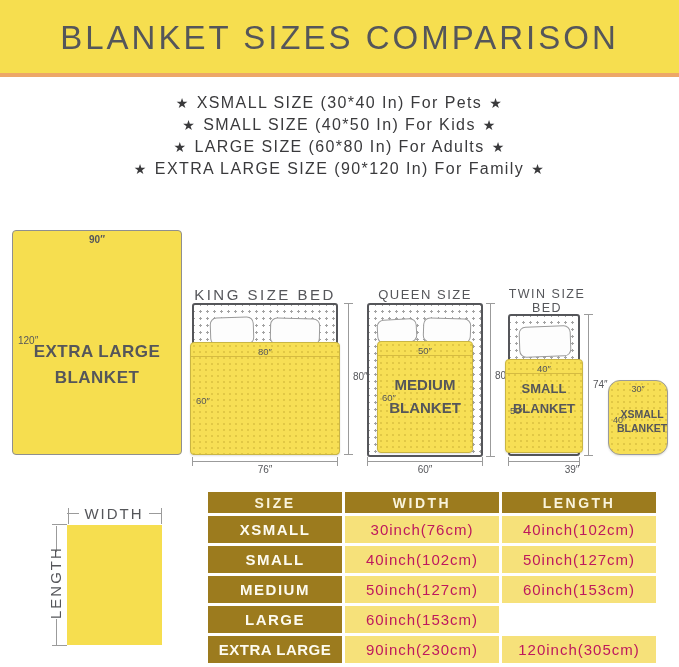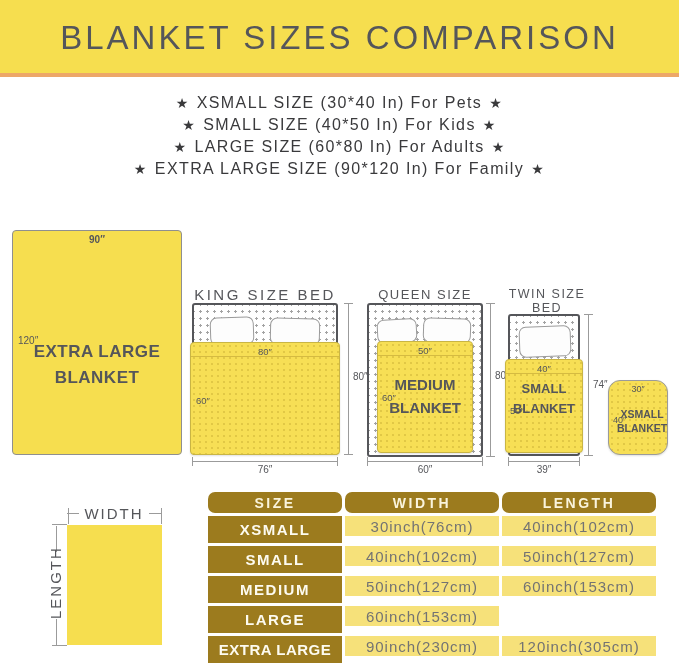--- a/index.html
+++ b/index.html
@@ -67,24 +67,24 @@
   .kline { position:absolute; background:#9B9B9B; }
   .key-length { position:absolute; left:47px; top:553px; height:66px;
     writing-mode:vertical-rl; transform:rotate(180deg); font-size:15px;
     letter-spacing:2px; color:#55565A; }
 
   
   .size-table { position:absolute; left:208px; top:492px; width:445px; }
   .trow { display:grid; grid-template-columns:134px 154px 154px; gap:3px; margin-bottom:3px; }
   .trow > div { display:flex; align-items:center; justify-content:center; }
   .th { height:21px; background:#9C7B1E; color:#FAF4DC; font-size:14px;
-    letter-spacing:2.5px; font-weight:700;border-radius:7px; }
+    letter-spacing:2.5px; font-weight:700; }
   .tsize { height:27px; background:#9C7B1E; color:#FDFBF0; font-size:15px;
     letter-spacing:1.5px; font-weight:700; }
-  .tcell { height:20px; background:#F6E17A; color:#737373; font-size:15px; letter-spacing:1px; }
+  .tcell { height:27px; background:#F6E17A; color:#be185d; font-size:15px; letter-spacing:1px; }
 </style>
 </head>
 <body>
 
 <div id="stage">
 
   <div class="banner">
     <h1>BLANKET SIZES COMPARISON</h1>
   </div>
 
@@ -145,21 +145,21 @@
   <div class="blanket" style="left:505px; top:359px; width:78px; height:94px;">
     <div class="fold"></div>
     <div class="blk-w">40″</div>
     <div class="blk-l" style="left:4px; top:45px;">50″</div>
     <div class="blk-name" style="top:19px; font-size:13px; line-height:20px;">
       <div>SMALL</div>
       <div>BLANKET</div>
     </div>
   </div>
   <div class="hdim" style="left:508px; top:461px; width:72px;"></div>
-  <div class="dim-label" style="left:508px; top:464px; width:72px; text-align:center;">39″</div>
+  <div class="dim-label" style="left:536px; top:464px; width:72px; text-align:center;">39″</div>
   <div class="vdim" style="left:588px; top:314px; height:142px;"></div>
   <div class="dim-label" style="left:593px; top:379px;">74″</div>
 
   <div class="xs-rect blanket" style="left:608px; top:380px; width:60px; height:75px;">
     <div class="blk-w" style="font-size:9px;">30″</div>
     <div class="blk-l" style="left:4px; top:34px; font-size:9px;">40″</div>
     <div class="xs-name">
       <div>XSMALL</div>
       <div>BLANKET</div>
     </div>

